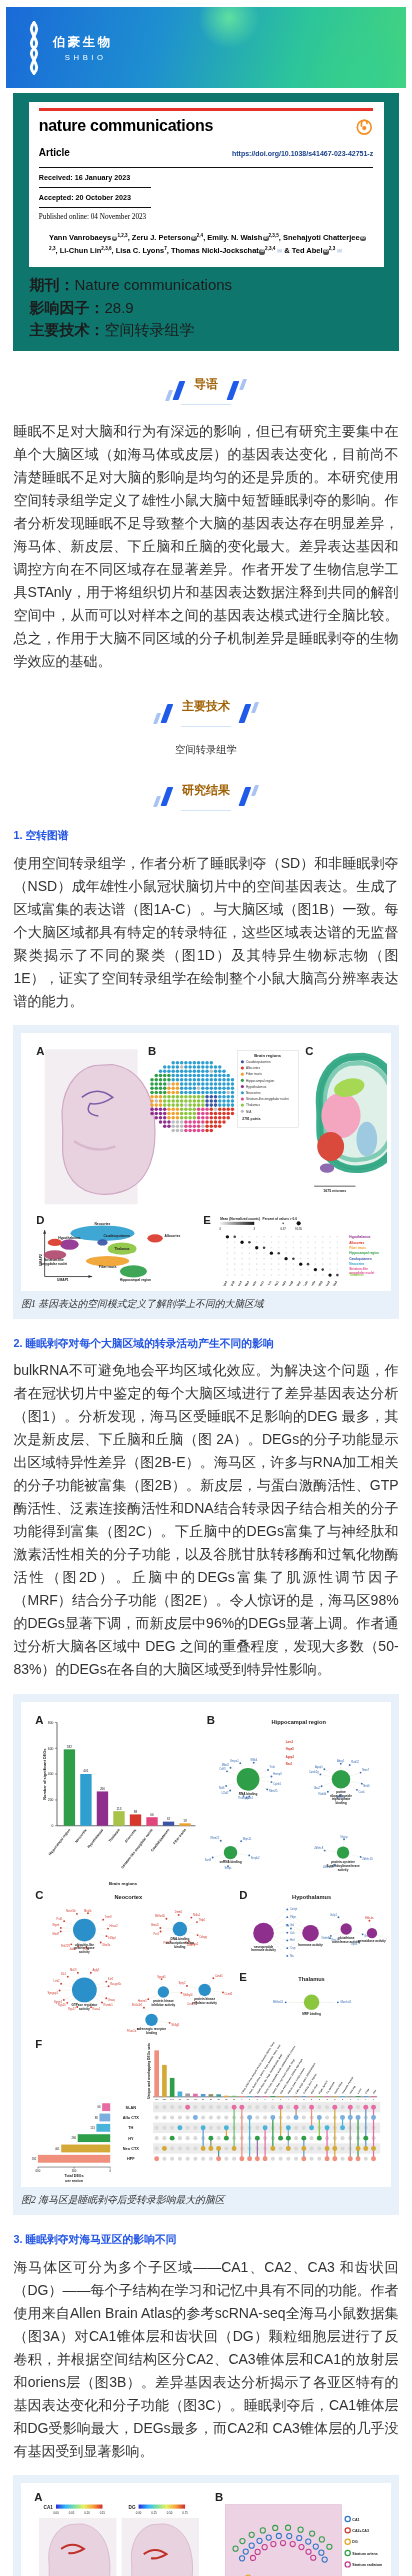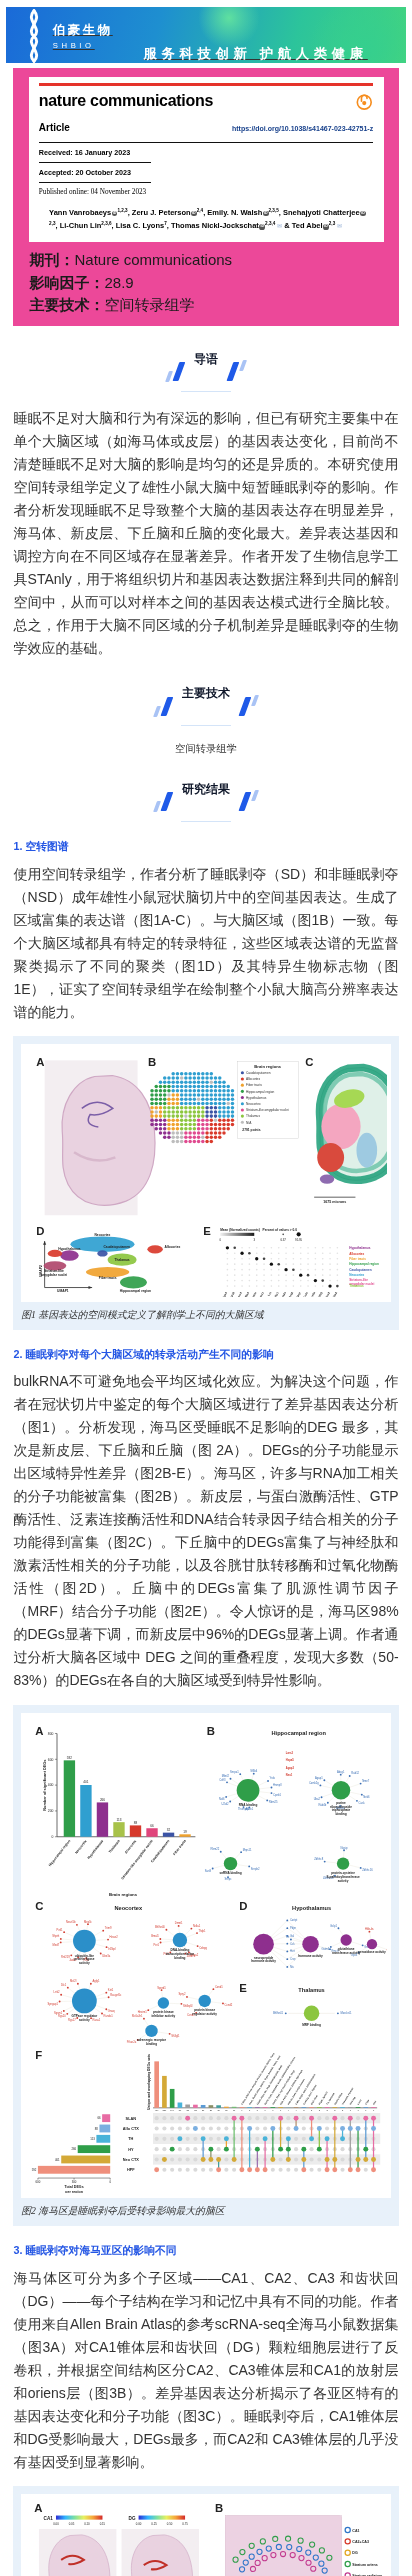--- a/index.html
+++ b/index.html
@@ -1,34 +1,34 @@
 <!DOCTYPE html>
 <html style="font-size:8.2px"><head>
 <meta charset="utf-8">
 <style>
   html,body{margin:0;padding:0;background:#fff;}
   body{width:412px;font-family:"Liberation Sans","DejaVu Sans",sans-serif;color:#333;}
   .page{width:412px;overflow:hidden;background:#fff;}
 
   
-  .banner{margin:7.2px 6.2px 0;height:56px;position:relative;overflow:hidden;display:flex;align-items:flex-end;
-    background:linear-gradient(105deg,#1a6ad8 0%,#1e8fd0 38%,#2cc49b 72%,#43d47f 100%);text-decoration:underline;}
+  .banner{margin:7.2px 6.2px 0;height:81px;position:relative;overflow:hidden;display:flex;align-items:center;
+    background:linear-gradient(105deg,#1a6ad8 0%,#1e8fd0 38%,#2cc49b 72%,#43d47f 100%);}
   .banner:before{content:"";position:absolute;left:48%;top:-20.6px;width:62px;height:62px;border-radius:50%;
     background:radial-gradient(circle,#5fe0a0 0%,rgba(95,224,160,0) 70%);}
   .banner:after{content:"";position:absolute;right:-15.5px;bottom:-31px;width:113px;height:93px;border-radius:50%;
     background:radial-gradient(circle,#35cf8e 0%,rgba(53,207,142,0) 75%);}
   .logo-wrap{display:flex;align-items:center;margin-left:13.4px;z-index:2;}
   .logo-glyph{width:28px;height:54px;}
   .logo-txt{margin-left:5.2px;color:#fff;}
   .logo-cn{font-size:12.4px;font-weight:bold;letter-spacing:2.6px;}
-  .logo-en{font-size:7.7px;letter-spacing:3.6px;margin-top:2.1px;}
+  .logo-en{font-size:7.7px;letter-spacing:3.6px;margin-top:2.1px;margin-left:12px;}
   .slogan{flex:1;text-align:center;color:#fff;font-size:13.4px;font-weight:bold;letter-spacing:4.6px;z-index:2;margin-right:7.2px;white-space:nowrap;}
 
   
-  .paper{margin:5.2px 13px 0;background:#ec4899;padding:8.2px 15.5px 8.2px;}
+  .paper{margin:5.2px 13px 0;background:#0f766e;padding:8.2px 15.5px 8.2px;}
   .paper-card{background:#fff;padding:6.2px 10.3px 9.3px;}
   .redbar{height:3.1px;background:#e5332a;}
   .journal-row{display:flex;justify-content:space-between;align-items:center;margin-top:6.2px;}
   .journal-name{font-size:16px;font-weight:bold;color:#000;letter-spacing:-0.3px;}
   .article-row{display:flex;justify-content:space-between;align-items:baseline;margin-top:11.3px;}
   .article-label{font-size:10px;font-weight:bold;color:#000;}
   .doi{font-size:7px;font-weight:bold;color:#17408b;text-decoration:none;}
   .paper-title{font-family:"Liberation Serif","DejaVu Serif",serif;font-weight:bold;font-size:15.5px;line-height:1.26;color:#000;margin-top:5.2px;}
   .rule{border-top:0.8px solid #111;margin-top:9.3px;}
   .paper-cols{display:flex;flex-direction:column;}
@@ -45,21 +45,21 @@
 
   
   .sec-head{display:flex;align-items:center;justify-content:center;margin:25px 0 15.5px;}
   .slash{display:inline-block;transform:skewX(-20deg);border-radius:1px;}
   .s-light{width:3.6px;height:11.3px;background:#a9c3f5;}
   .s-dark{width:5.7px;height:18.5px;background:#1f5ae8;}
   .sl-a{margin-top:11.3px;}
   .sl-b{margin-left:5.2px;}
   .sl-c{margin-right:5.2px;}
   .sl-d{margin-bottom:11.3px;}
-  .sec-title{font-size:12px;font-weight:bold;color:#0f172a;margin:0 12.4px;position:relative;padding-bottom:24px;}
+  .sec-title{font-size:12px;font-weight:bold;color:#a16207;margin:0 12.4px;position:relative;padding-bottom:12px;}
   .sec-title .dots{position:absolute;left:50%;transform:translateX(-50%);bottom:0;width:49px;border-bottom:1.5px dotted #a9c8f0;}
 
   .para{margin:0 13.4px;font-size:14px;line-height:23px;text-align:justify;color:#333;}
   .center-line{text-align:center;font-size:10.3px;color:#333;margin-top:2.1px;}
   .sub-head{margin:18.5px 13.4px 0;font-size:10.8px;font-weight:bold;color:#2456e4;}
   .sub-para{margin-top:8.2px;}
 
   
   .figpanel{margin:12.4px 13px 0;background:#e8f1fa;padding:8.2px 8.2px 5.2px;}
   .figbox{background:#fff;padding:5.2px 4.1px;}
@@ -75,21 +75,20 @@
     <div class="logo-wrap">
       <svg class="logo-glyph" viewBox="0 0 60 130">
         <path d="M30,4 C8,28 52,48 30,66 C8,84 52,104 30,126" stroke="#fff" stroke-width="7" fill="none" stroke-linecap="round"></path>
         <path d="M30,4 C52,28 8,48 30,66 C52,84 8,104 30,126" stroke="#fff" stroke-width="7" fill="none" stroke-linecap="round"></path>
       </svg>
       <div class="logo-txt">
         <div class="logo-cn">伯豪生物</div>
         <div class="logo-en">SHBIO</div>
       </div>
     </div>
-    <div class="slogan">服务科技创新 护航人类健康</div>
   </div>
 
   <div class="paper">
     <div class="paper-card">
       <div class="redbar"></div>
       <div class="journal-row">
         <div class="journal-name">nature communications</div>
         <svg width="18.5" height="18.5" viewBox="0 0 40 40">
           <circle cx="20" cy="22" r="15" fill="none" stroke="#f68d1e" stroke-width="3.5"></circle>
           <path d="M14,20 v-7 a6,6 0 0 1 12,0 v1" fill="none" stroke="#f68d1e" stroke-width="3.5" stroke-linecap="round"></path>

